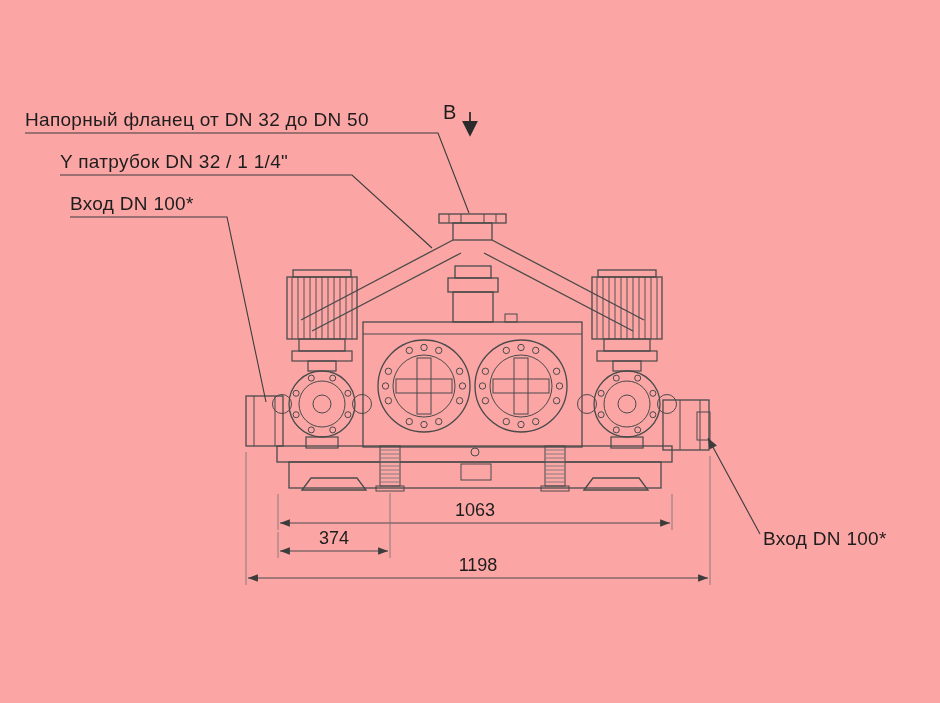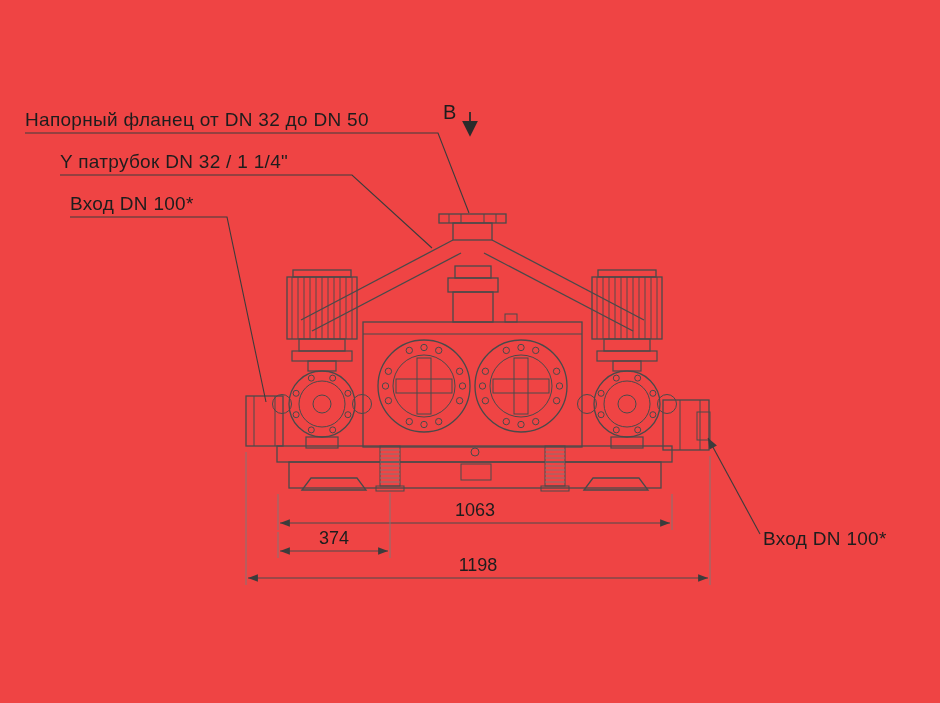--- a/index.html
+++ b/index.html
@@ -1,16 +1,16 @@
 <!DOCTYPE html>
 <html><head>
 <meta charset="utf-8">
 <style>
   html,body{margin:0;padding:0;background:#fff;}
-  .canvas{position:relative;width:940px;height:703px;background:#ef4444;overflow:hidden;
+  .canvas{position:relative;width:940px;height:703px;background:#fca5a5;overflow:hidden;
           font-family:"Liberation Sans",sans-serif;}
   svg text{font-family:"Liberation Sans",sans-serif;fill:#1d1d1d;}
   .lbl{font-size:19px;letter-spacing:.3px;}
   .dim{font-size:18px;}
   .vmk{font-size:20px;}
   .outline{fill:none;stroke:#4a4a4a;stroke-width:1.3;}
   .detail{fill:none;stroke:#4a4a4a;stroke-width:1;}
   .thin{fill:none;stroke:#7a7a7a;stroke-width:.9;}
   .leader{fill:none;stroke:#3c3c3c;stroke-width:1.1;}
   .dimline{fill:none;stroke:#4a4a4a;stroke-width:1;}

